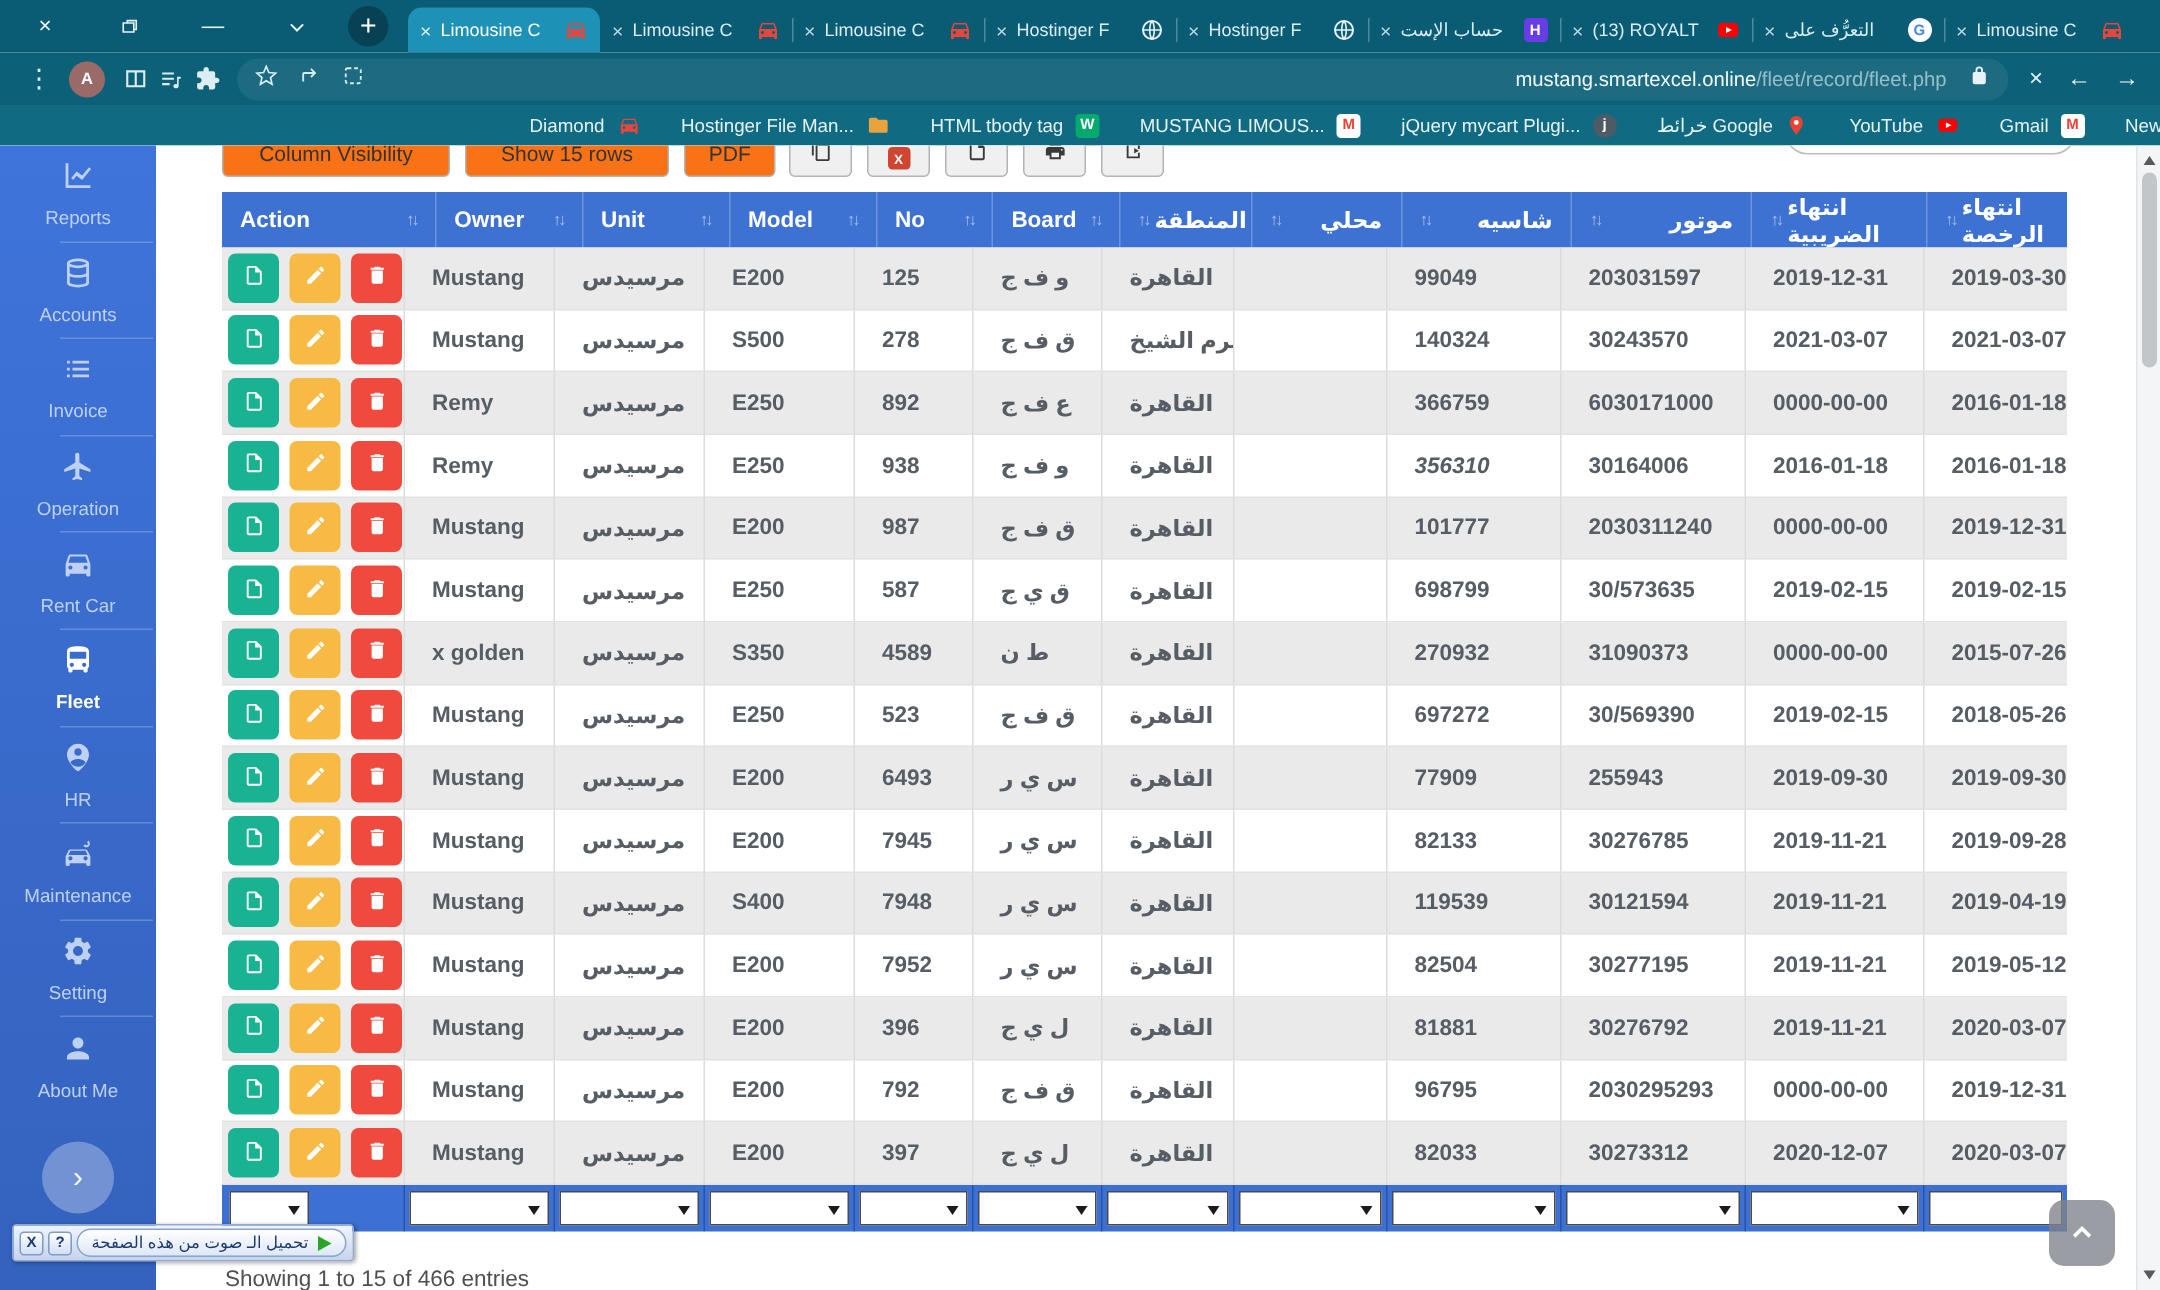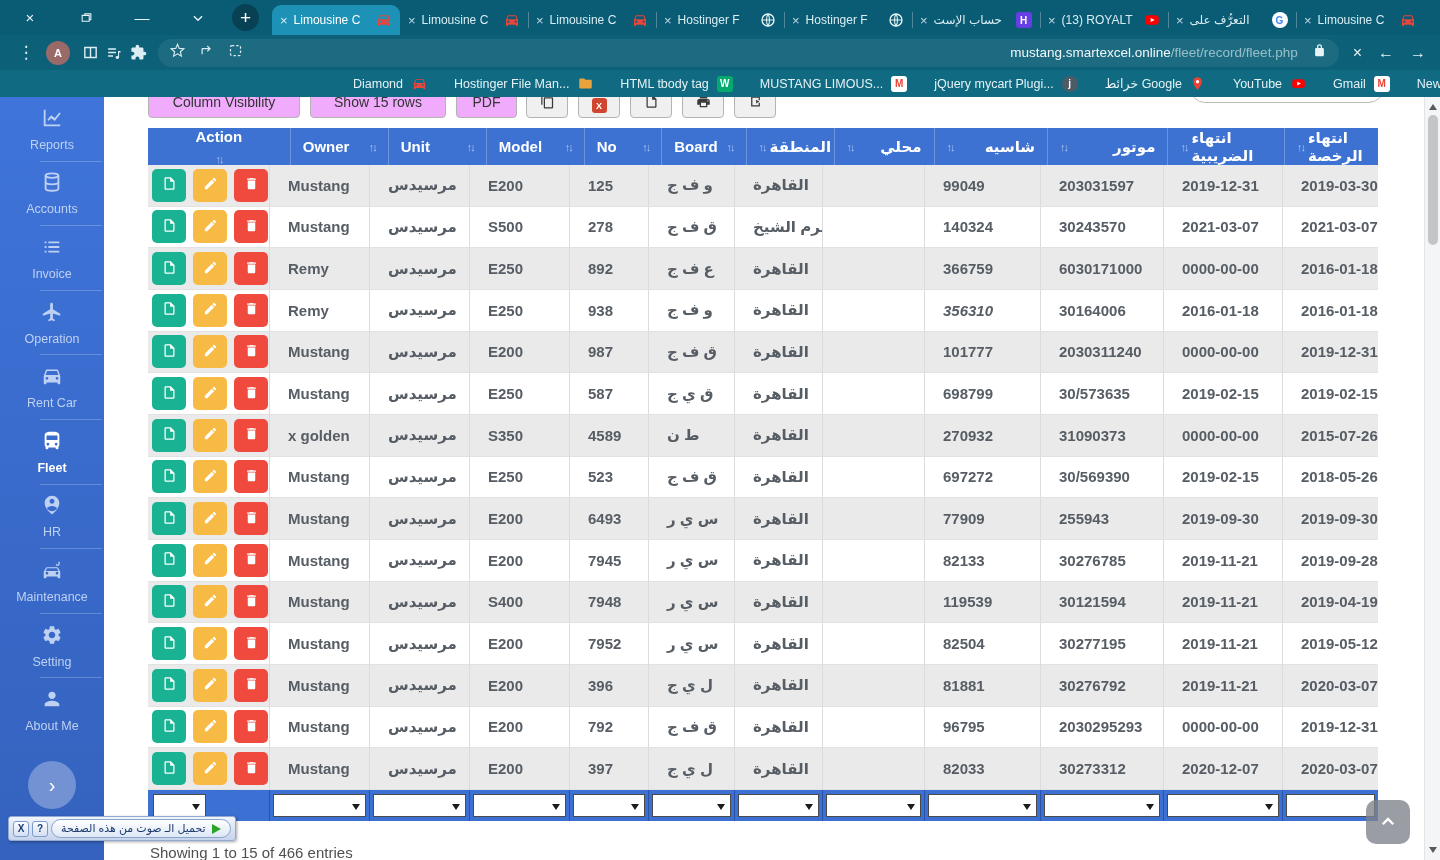--- a/index.html
+++ b/index.html
@@ -54,21 +54,21 @@
   .sb-item:last-child::after { display:none; }
   .sb-item svg { width:22px; height:22px; fill:#bed1f3; }
   .sb-item.active { color:#fff; font-weight:bold; }
   .sb-item.active svg { fill:#fff; }
   .sb-label { font-size:12.5px; }
   #sb-expand { position:absolute; left:28px; top:664px; width:48px; height:48px; border-radius:50%;
     background:rgba(255,255,255,.3); color:#fff; font-size:20px; display:flex; align-items:center; justify-content:center; }
 
   #content { position:absolute; left:104px; top:0; width:1320px; height:763px; overflow:hidden; }
 
-  .ctl-btn { position:absolute; top:-12px; height:33px; background:#f0abfc; border:1px solid #b3b3b3; border-radius:4px;
+  .ctl-btn { position:absolute; top:-12px; height:33px; background:#f97316; border:1px solid #b3b3b3; border-radius:4px;
     color:#333; font-size:14px; display:flex; align-items:center; justify-content:center; padding:0 12px; }
   .ctl-icon-btn { position:absolute; top:-12px; width:42px; height:33px; background:#f0f0f0; border:1px solid #b3b3b3;
     border-radius:4px; display:flex; align-items:flex-end; justify-content:center; padding-bottom:4px; }
   .ctl-icon-btn svg { width:15px; height:15px; fill:#3a3a3a; }
   #topsearch { position:absolute; top:-24px; left:1086px; width:194px; height:30px; border:1px solid #bcbcbc;
     border-radius:15px; outline:none; padding:0 12px; font-size:13px; background:#fff; }
 
   
   #dtable { position:absolute; left:44px; top:31px; width:1230px; }
   .trh { display:flex; background:#3d72d3; height:37px; }
@@ -442,21 +442,21 @@
           <span><svg viewBox="0 0 24 24">
               <path d="M5 4h14v6h-2V6H7v12h10v-4h2v6H5z"></path>
               <path d="M13 9l5 3-5 3z"></path>
             </svg></span>
         </div>
       </div>
     <input id="topsearch" type="text" style="">
 
     <div id="dtable">
       <div class="trh" id="thead">
-          <div class="th" style="width: 146px; flex-direction: column;">
+          <div class="th" style="width: 146px;">
             <span>Action</span>
             <span class="sort">↑↓</span>
           </div>
           <div class="th" style="width: 100px;">
             <span>Owner</span>
             <span class="sort">↑↓</span>
           </div>
           <div class="th" style="width: 100px;">
             <span>Unit</span>
             <span class="sort">↑↓</span>

